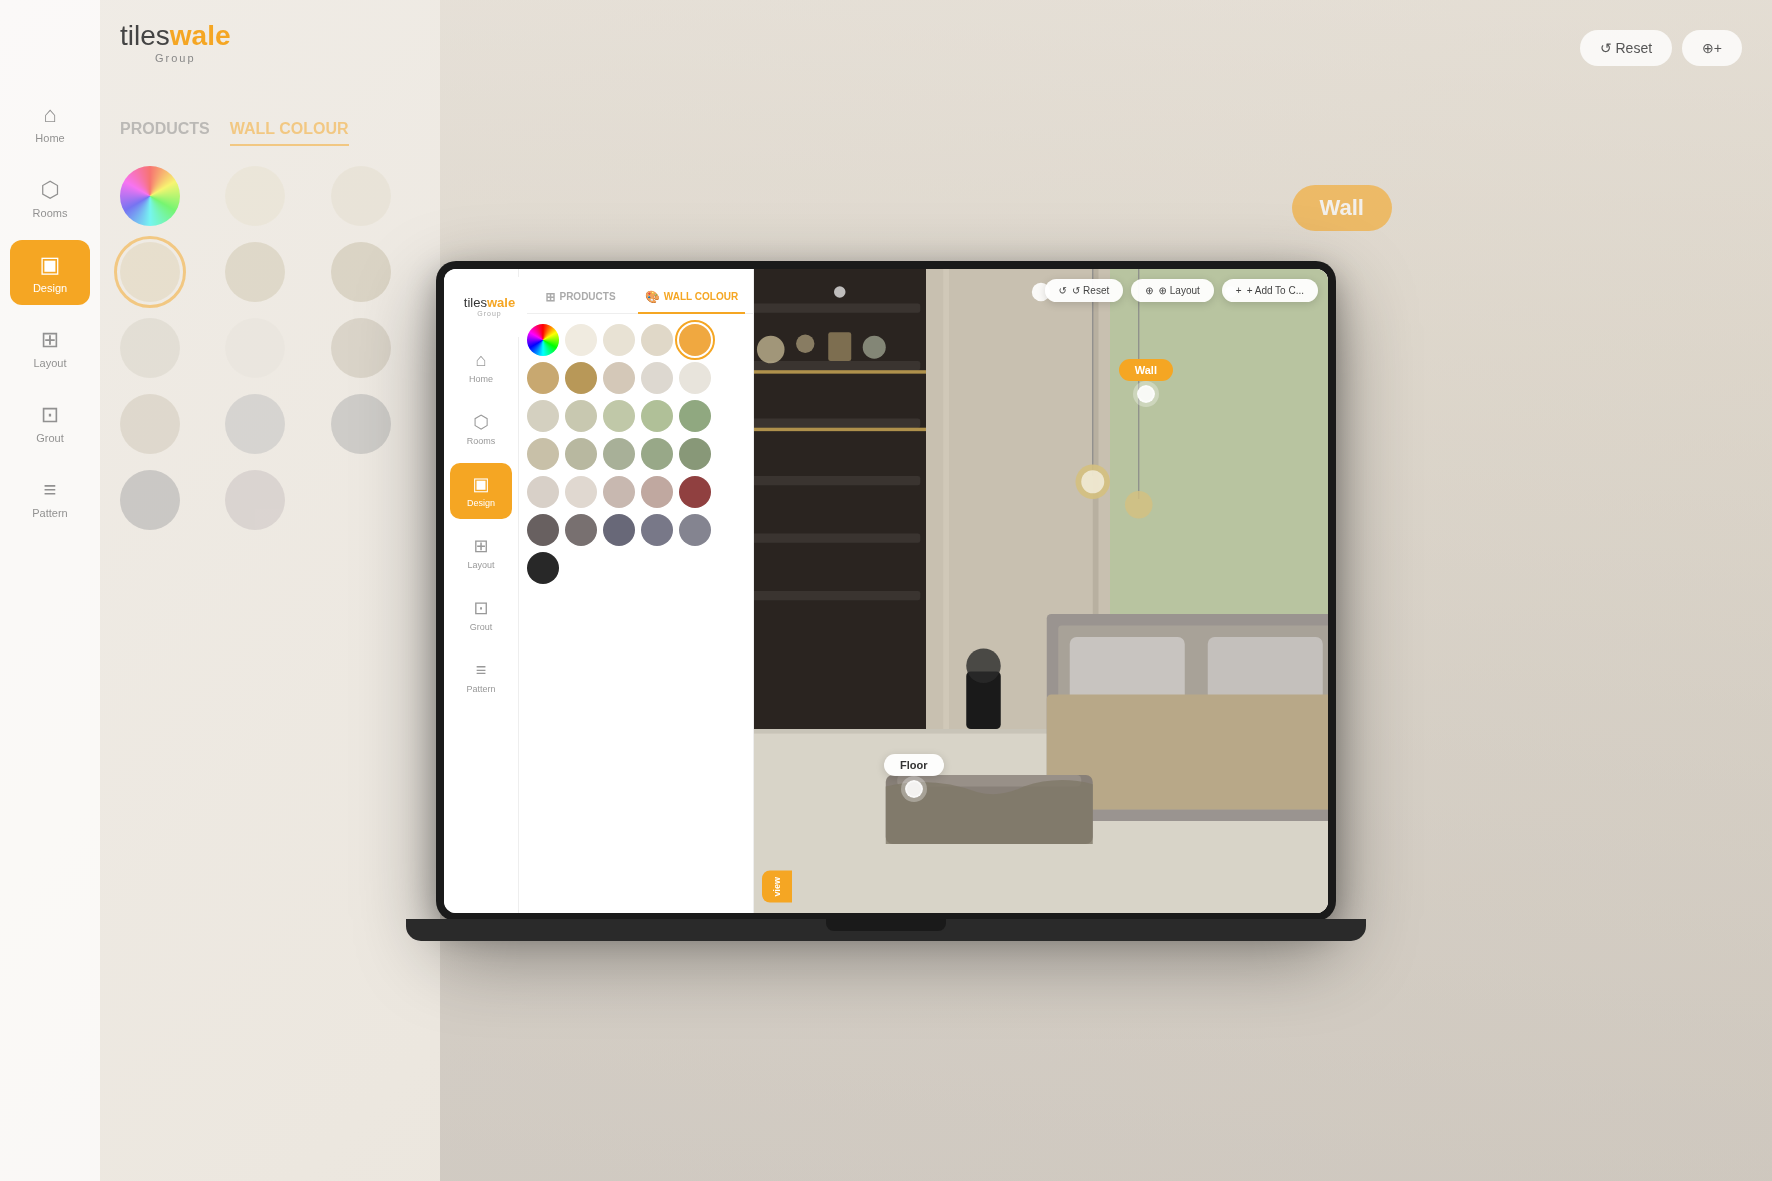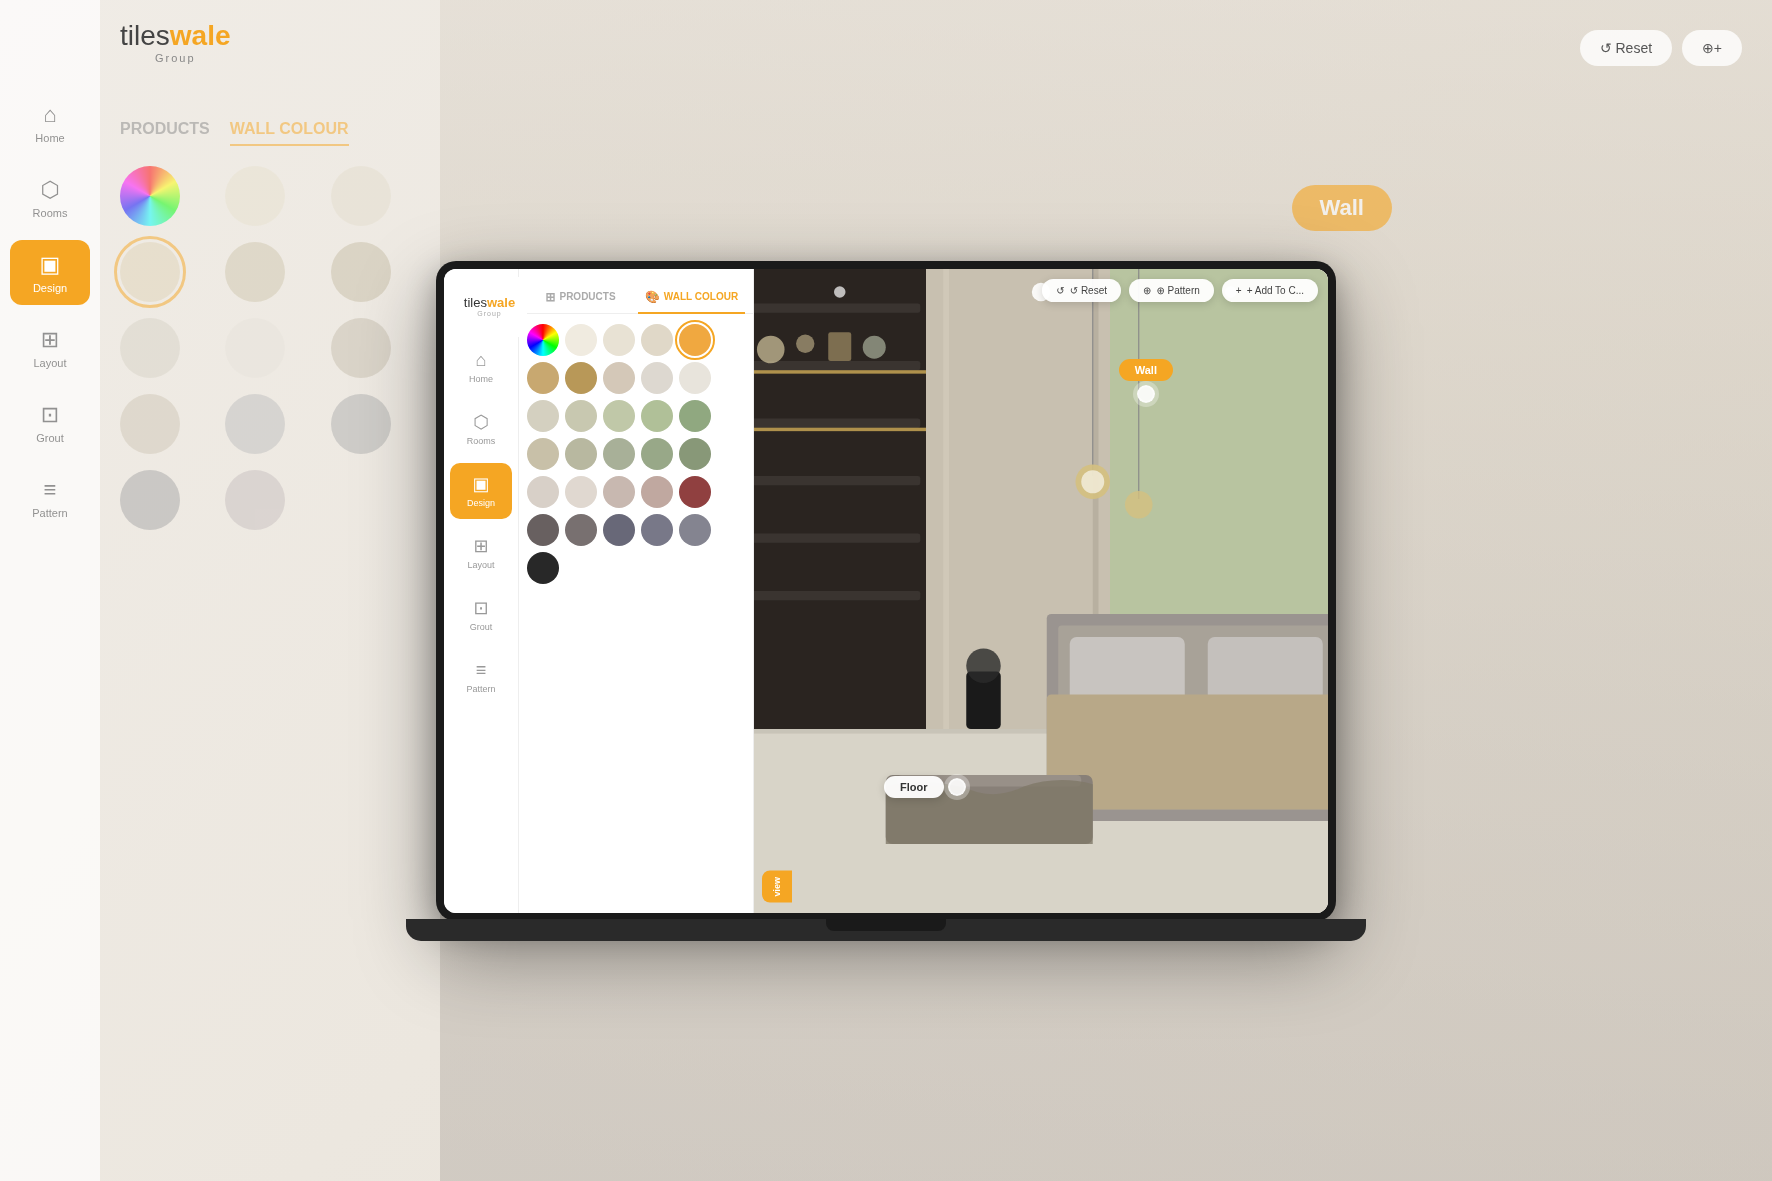--- a/index.html
+++ b/index.html
@@ -426,21 +426,21 @@
       box-shadow: 0 0 0 4px rgba(255,255,255,0.3);
     }
 
     
     .floor-hotspot {
       position: absolute;
       bottom: 115px;
       left: 130px;
       z-index: 5;
       display: flex;
-      flex-direction: row;
+      flex-direction: column;
       align-items: center;
       gap: 4px;
     }
     .floor-label {
       background: rgba(255,255,255,0.95);
       color: #333;
       border-radius: 20px;
       padding: 5px 16px;
       font-size: 11px;
       font-weight: 700;
@@ -737,21 +737,21 @@
             <circle cx="245" cy="345" r="15" fill="#2a2a2a" opacity="0.8"></circle>
           </svg>
 
           <div class="room-topbar">
             <button class="room-btn">
               <span>↺</span>
               <span>↺ Reset</span>
             </button>
             <button class="room-btn">
               <span>⊕</span>
-              <span>⊕ Pattern</span>
+              <span>⊕ Layout</span>
             </button>
             <button class="room-btn">
               <span>+</span>
               <span>+ Add To C...</span>
             </button>
           </div>
 
           <div class="wall-hotspot">
             <div class="hotspot-label">Wall</div>
             <div class="hotspot-dot"></div>

